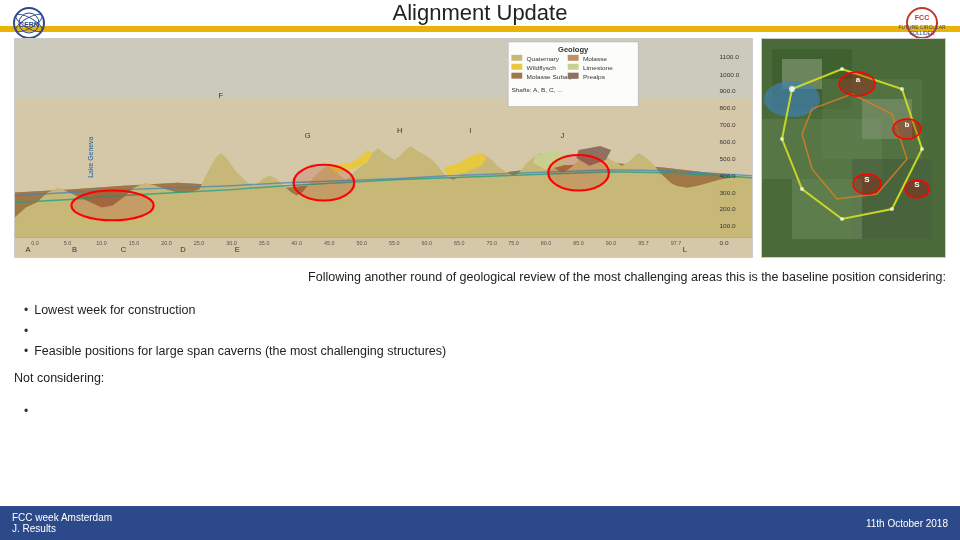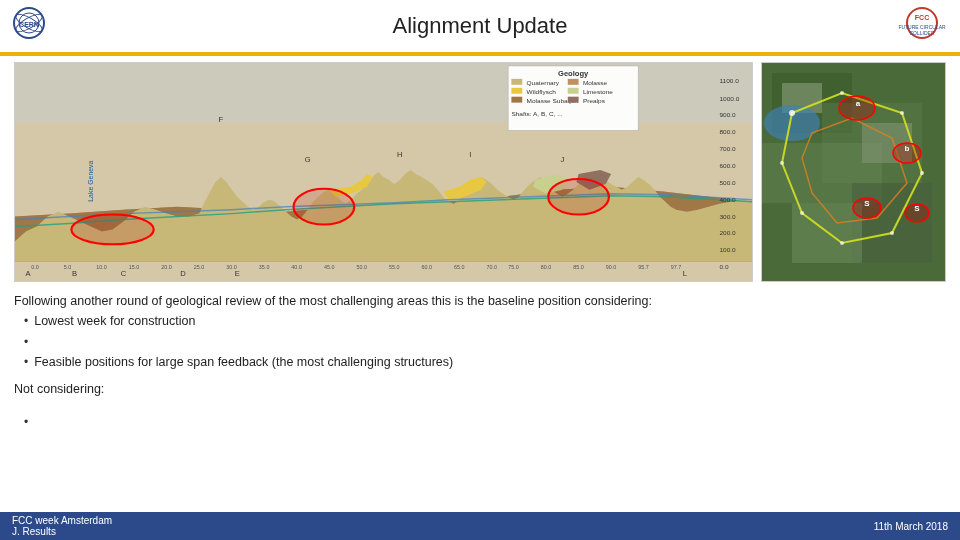--- a/index.html
+++ b/index.html
@@ -14,22 +14,22 @@
       position: relative;
     }
 
     
     .header {
       display: flex;
       align-items: center;
       justify-content: center;
       padding: 8px 16px;
       position: relative;
-      height: 56px;
-      border-bottom: 4px solid #eab308;
+      height: 32px;
+      border-bottom: 6px solid #eab308;
     }
     .header-title {
       font-size: 22px;
       font-weight: normal;
       color: #222;
     }
     .logo-left {
       position: absolute;
       left: 12px;
       top: 6px;
@@ -88,22 +88,23 @@
       width: 100%;
       height: 100%;
     }
 
     
     .text-body {
       padding: 10px 0 0 0;
     }
     .intro-text {
       font-size: 12.5px;
-      margin-bottom: 0;
+      margin-bottom: 13px;
       line-height: 1.5;
+      text-align: right;
     }
     .bullet-section {
       margin-left: 10px;
       margin-bottom: 8px;
     }
     .bullet-item {
       font-size: 12.5px;
       line-height: 1.7;
       display: flex;
       align-items: flex-start;
@@ -119,21 +120,21 @@
       font-size: 12.5px;
       margin-bottom: 16px;
     }
 
     
     .footer {
       position: absolute;
       bottom: 0;
       left: 0;
       right: 0;
-      height: 28px;
+      height: 34px;
       background: #2c4a8a;
       display: flex;
       align-items: center;
       justify-content: space-between;
       padding: 0 12px;
       color: white;
       font-size: 10px;
     }
 
   </style>
@@ -330,34 +331,34 @@
     <div class="bullet-section">
       <div class="bullet-item">
         <span class="bullet-dot">•</span>
         <span>Lowest week for construction</span>
       </div>
       <div class="bullet-item">
         <span class="bullet-dot">•</span>
       </div>
       <div class="bullet-item">
         <span class="bullet-dot">•</span>
-        <span>Feasible positions for large span feedback (the most challenging structures)</span>
+        <span>Feasible positions for large span caverns (the most challenging structures)</span>
       </div>
     </div>
 
     <div>
       <p class="not-considering-label">Not considering:</p>
       <div class="bullet-section">
         <div class="bullet-item">
           <span class="bullet-dot">•</span>
         </div>
       </div>
     </div>
   </div>
 </div>
 
 <div class="footer">
   <div>
     <div>FCC week Amsterdam</div>
     <div>J. Results</div>
   </div>
-  <div>11th March 2018</div>
+  <div>11th October 2018</div>
 </div>
 
 </body></html>

